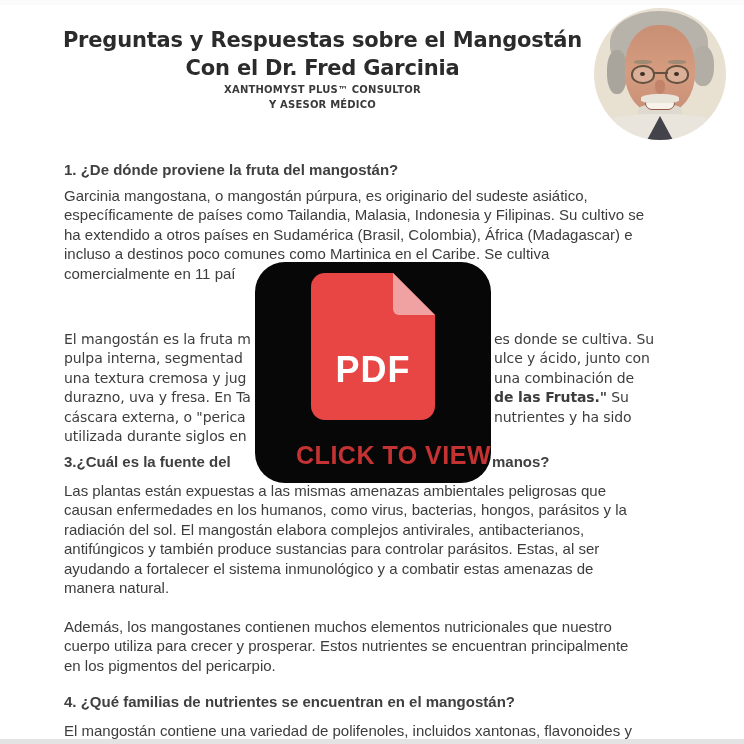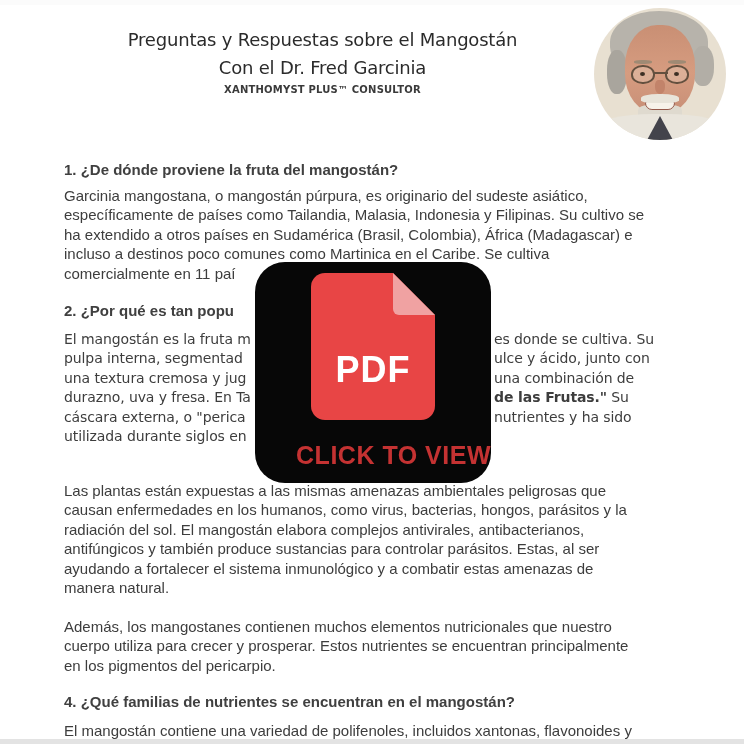--- a/index.html
+++ b/index.html
@@ -3,21 +3,21 @@
 <meta charset="utf-8">
 <style>
   * { margin:0; padding:0; box-sizing:border-box; }
   html,body { width:744px; height:744px; background:#ffffff; }
   body { font-family:"Liberation Sans", sans-serif; position:relative; overflow:hidden; }
   .page { position:absolute; left:0; top:0; width:744px; height:744px; background:#ffffff; }
   .abs { position:absolute; }
 
   
   .header { left:40px; top:26px; width:565px; text-align:center; color:#2b2b2b; }
-  .title-line { font-family:"DejaVu Sans", sans-serif; font-size:18px; line-height:28px; font-weight:400; letter-spacing:-0.2px; }
+  .title-line { font-family:"DejaVu Sans", sans-serif; font-size:21px; line-height:28px; font-weight:700; letter-spacing:-0.2px; }
   .cred-line { font-family:"DejaVu Sans", sans-serif; font-size:10px; line-height:13.5px; font-weight:bold; color:#3a3a3a; letter-spacing:0.2px; margin-top:1px; }
 
   
   .photo { left:594px; top:8px; width:132px; height:132px; border-radius:50%; background:#e8e0d1; overflow:hidden; }
   .photo * { position:absolute; }
   .hair { left:16px; top:3px; width:98px; height:62px; background:#b7b3ab; border-radius:50% 50% 42% 42%; }
   .hair-l { left:13px; top:42px; width:20px; height:44px; background:#a9a59d; border-radius:45%; }
   .hair-r { left:98px; top:38px; width:22px; height:40px; background:#b2aea6; border-radius:45%; }
   .face { left:31px; top:17px; width:70px; height:88px; background:linear-gradient(180deg,#c98f74 0%,#d69c80 55%,#c88f77 100%); border-radius:46% 46% 44% 44%; }
   .brow { width:18px; height:4px; background:#9f8a74; border-radius:40%; top:52px; }
@@ -55,20 +55,21 @@
 </head>
 <body>
 
 <div class="page">
   <div class="abs strip-top"></div>
 
   <div class="abs header">
     <div class="title-line">Preguntas y Respuestas sobre el Mangostán</div>
     <div class="title-line">Con el Dr. Fred Garcinia</div>
     <div class="cred-line">XANTHOMYST PLUS™ CONSULTOR</div>
+    <div class="cred-line">Y ASESOR MÉDICO</div>
   </div>
 
   <div class="abs photo">
     <div class="hair"></div>
     <div class="hair-l"></div>
     <div class="hair-r"></div>
     <div class="face"></div>
     <div class="brow" style="left:40px;"></div>
     <div class="brow" style="left:74px;"></div>
     <div class="lens" style="left:37px;"></div>
@@ -86,21 +87,20 @@
 
   <div class="abs content heading" style="top:161px;">1. ¿De dónde proviene la fruta del mangostán?</div>
   <div class="abs content ptext" style="top:186px;">
     <div>Garcinia mangostana, o mangostán púrpura, es originario del sudeste asiático,</div>
     <div>específicamente de países como Tailandia, Malasia, Indonesia y Filipinas. Su cultivo se</div>
     <div>ha extendido a otros países en Sudamérica (Brasil, Colombia), África (Madagascar) e</div>
     <div>incluso a destinos poco comunes como Martinica en el Caribe. Se cultiva</div>
     <div>comercialmente en 11 paí</div>
   </div>
 
-  <div class="abs content heading" style="top:302px;">2. ¿Por qué es tan popu</div>
   <div class="abs content ptext calib" style="top:330px;">
     <div class="sline">
       <span>El mangostán es la fruta m</span>
       <span class="frag-r">es donde se cultiva. Su</span>
     </div>
     <div class="sline">
       <span>pulpa interna, segmentad</span>
       <span class="frag-r">ulce y ácido, junto con</span>
     </div>
     <div class="sline">
@@ -113,20 +113,24 @@
     </div>
     <div class="sline">
       <span>cáscara externa, o "perica</span>
       <span class="frag-r">nutrientes y ha sido</span>
     </div>
     <div class="sline">
       <span>utilizada durante siglos en</span>
     </div>
   </div>
 
+  <div class="abs content heading sline" style="top:453px;">
+    <span>3.¿Cuál es la fuente del</span>
+    <span class="hr-frag">manos?</span>
+  </div>
   <div class="abs content ptext" style="top:481px;">
     <div>Las plantas están expuestas a las mismas amenazas ambientales peligrosas que</div>
     <div>causan enfermedades en los humanos, como virus, bacterias, hongos, parásitos y la</div>
     <div>radiación del sol. El mangostán elabora complejos antivirales, antibacterianos,</div>
     <div>antifúngicos y también produce sustancias para controlar parásitos. Estas, al ser</div>
     <div>ayudando a fortalecer el sistema inmunológico y a combatir estas amenazas de</div>
     <div>manera natural.</div>
   </div>
   <div class="abs content ptext" style="top:617px;">
     <div>Además, los mangostanes contienen muchos elementos nutricionales que nuestro</div>

